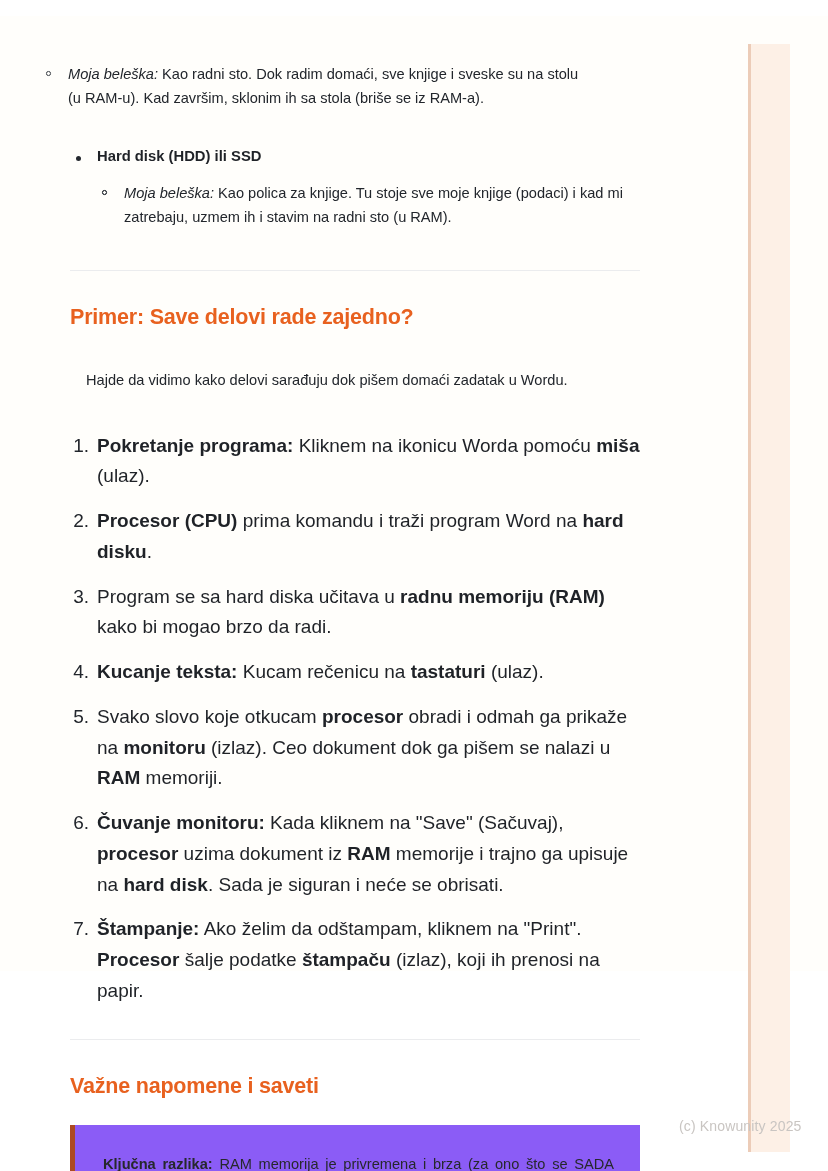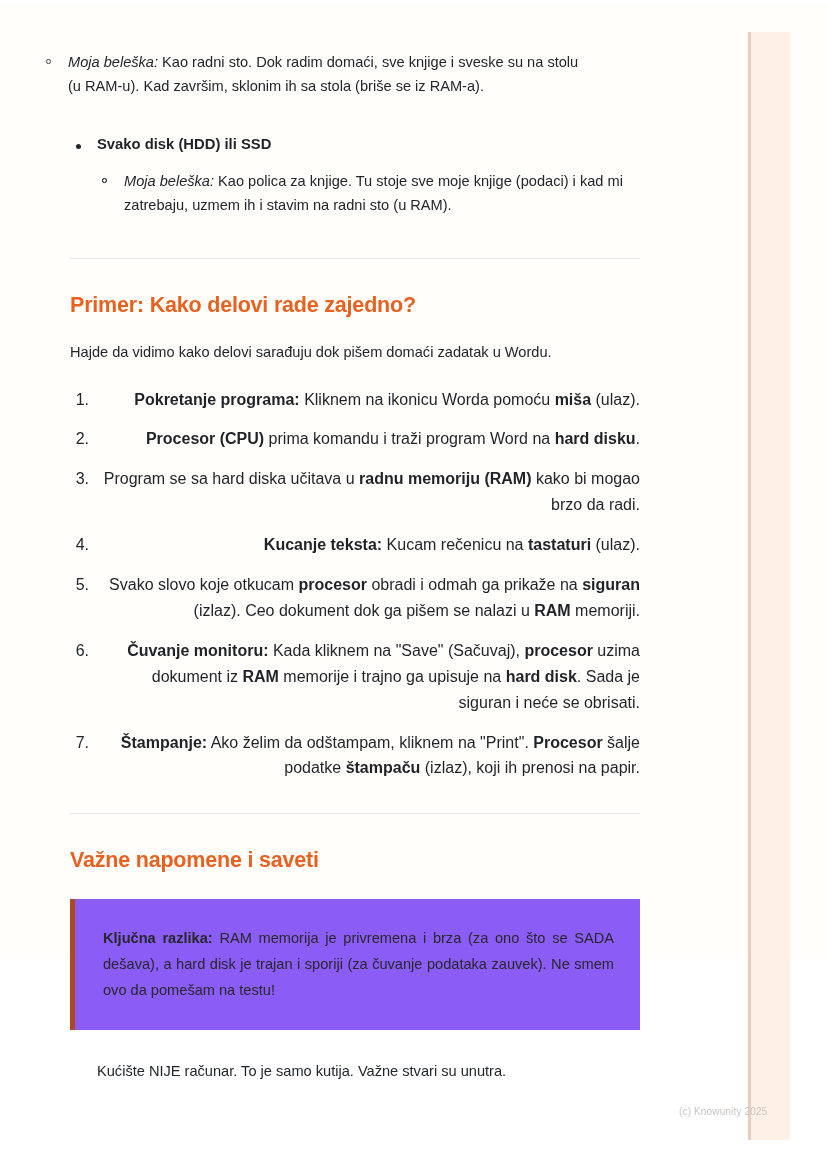--- a/index.html
+++ b/index.html
@@ -13,21 +13,21 @@
     position: relative;
     overflow: hidden;
     font-family: "Liberation Sans", sans-serif;
     color: #1f2227;
     -webkit-font-smoothing: antialiased;
   }
 
   
   #page {
     position: absolute;
-    left: 0; top: 4px;
+    left: 0; top: 16px;
     width: 828px;
     height: 955px;
     background: #fffefb;
   }
   #page-white-bottom {
     position: absolute;
     left: 0;
     top: 1136px;
     width: 828px;
     height: 35px;
@@ -134,41 +134,40 @@
   h2.sec-head {
     font-size: 21.5px;
     font-weight: bold;
     color: #e8611f;
     margin: 0;
     letter-spacing: -0.2px;
     line-height: 1.25;
   }
 
   p.intro {
-    margin: 0;
+    margin: 16px;
     font-size: 14.6px;
     line-height: 1.6;
     color: #22262c;
   }
 
   
   ol.steps {
     list-style: none;
     margin: 0;
     padding: 0;
     counter-reset: stp;
   }
   ol.steps > li {
     position: relative;
     padding-left: 27px;
     margin: 0 0 14px 0;
     counter-increment: stp;
-    font-size: 16px;
+    font-size: 19px;
     line-height: 1.62;
-    text-align: right;
   }
   ol.steps > li:last-child { margin-bottom: 0; }
   ol.steps > li::before {
     content: counter(stp) ".";
     position: absolute;
     left: 0;
     top: 0;
     width: 19px;
     text-align: right;
     color: #22262c;
@@ -184,21 +183,21 @@
     font-size: 14.6px;
     line-height: 1.78;
     color: #26282c;
   }
 
   
   #watermark {
     position: absolute;
     left: 679px;
     top: 1102px;
-    font-size: 10px;
+    font-size: 14px;
     color: #c9c5c2;
     letter-spacing: 0.15px;
     white-space: nowrap;
   }
 
   b, strong { font-weight: bold; }
   i, em { font-style: italic; }
 </style>
 </head>
 <body>
@@ -219,39 +218,39 @@
     </ul>
   </div>
 
   <div id="content">
 
     <div style="height:131px"></div>
 
     <ul class="lvl1">
       <li class="b1">
         <span class="disc"></span>
-        <span class="b1txt">Svako disk (HDD) ili SSD</span>
+        <span class="b1txt">Hard disk (HDD) ili SSD</span>
 
         <ul class="lvl2">
           <li class="b2 sec">
             <span class="circ"></span>
           </li>
           <li class="b2 sec">
             <span class="circ"></span>
             <em>Moja beleška:</em><span> Kao polica za knjige. Tu stoje sve moje knjige (podaci) i kad mi zatrebaju, uzmem ih i stavim na radni sto (u RAM).</span>
           </li>
         </ul>
       </li>
     </ul>
 
     <div style="height:29px"></div>
     <hr class="divider">
     <div style="height:33px"></div>
 
-    <h2 class="sec-head">Primer: Kako delovi rade zajedno?</h2>
+    <h2 class="sec-head">Primer: Save delovi rade zajedno?</h2>
 
     <div style="height:22px"></div>
 
     <p class="intro">Hajde da vidimo kako delovi sarađuju dok pišem domaći zadatak u Wordu.</p>
 
     <div style="height:22px"></div>
 
     <ol class="steps">
       <li>
         <b>Pokretanje programa:</b><span> Kliknem na ikonicu Worda pomoću </span><b>miša</b><span> (ulaz).</span>
@@ -259,21 +258,21 @@
       <li>
         <b>Procesor (CPU)</b><span> prima komandu i traži program Word na </span><b>hard disku</b><span>.</span>
       </li>
       <li>
         <span>Program se sa hard diska učitava u </span><b>radnu memoriju (RAM)</b><span> kako bi mogao brzo da radi.</span>
       </li>
       <li>
         <b>Kucanje teksta:</b><span> Kucam rečenicu na </span><b>tastaturi</b><span> (ulaz).</span>
       </li>
       <li>
-        <span>Svako slovo koje otkucam </span><b>procesor</b><span> obradi i odmah ga prikaže na </span><b>siguran</b><span> (izlaz). Ceo dokument dok ga pišem se nalazi u </span><b>RAM</b><span> memoriji.</span>
+        <span>Svako slovo koje otkucam </span><b>procesor</b><span> obradi i odmah ga prikaže na </span><b>monitoru</b><span> (izlaz). Ceo dokument dok ga pišem se nalazi u </span><b>RAM</b><span> memoriji.</span>
       </li>
       <li>
         <b>Čuvanje monitoru:</b><span> Kada kliknem na "Save" (Sačuvaj), </span><b>procesor</b><span> uzima dokument iz </span><b>RAM</b><span> memorije i trajno ga upisuje na </span><b>hard disk</b><span>. Sada je siguran i neće se obrisati.</span>
       </li>
       <li>
         <b>Štampanje:</b><span> Ako želim da odštampam, kliknem na "Print". </span><b>Procesor</b><span> šalje podatke </span><b>štampaču</b><span> (izlaz), koji ih prenosi na papir.</span>
       </li>
     </ol>
 
     <div style="height:32px"></div>

